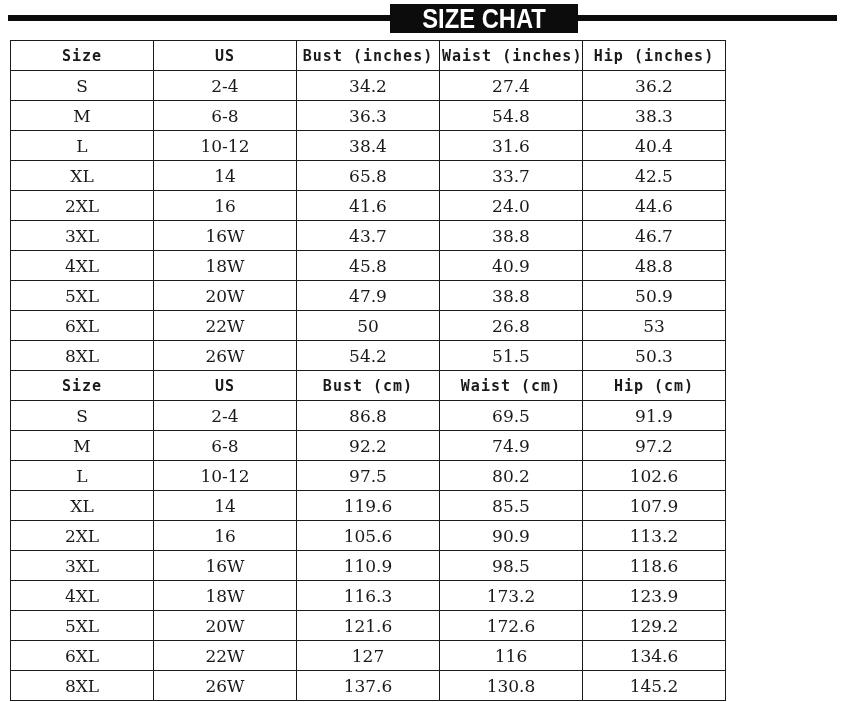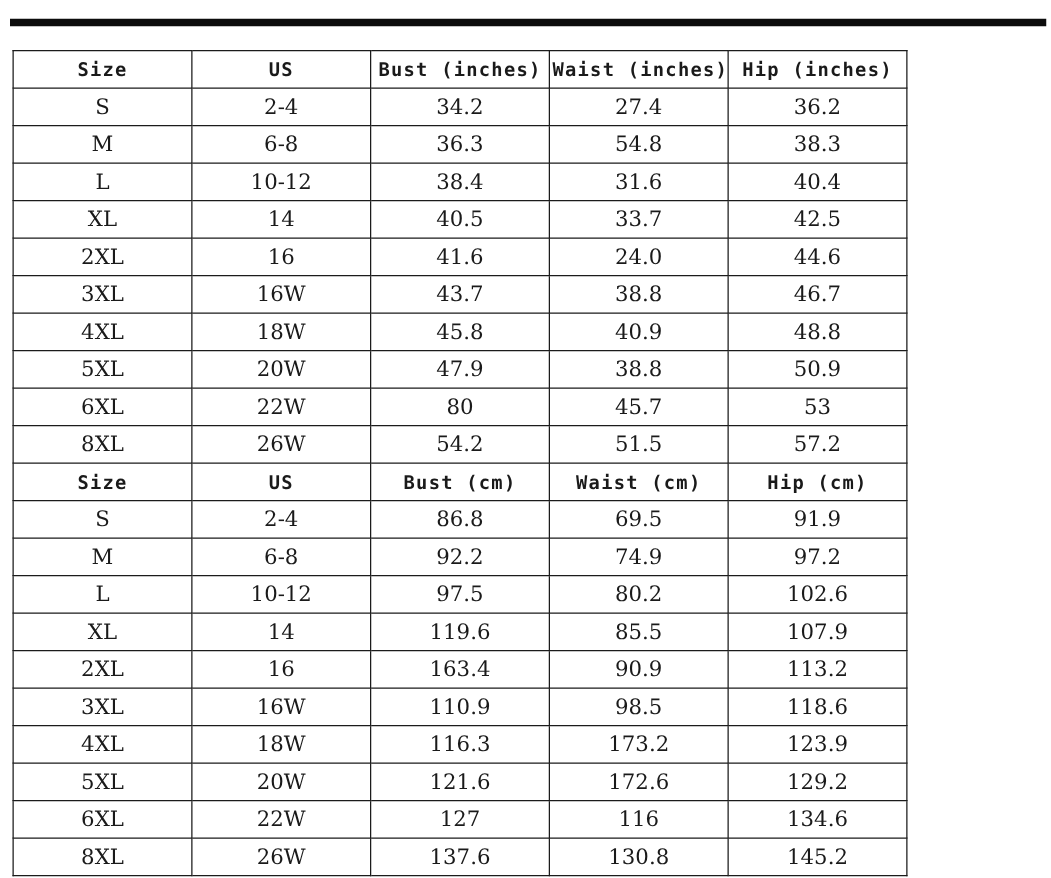--- a/index.html
+++ b/index.html
@@ -71,20 +71,23 @@
   td.cell {
     font-family: "DejaVu Serif", serif;
     font-size: 17px;
   }
 </style>
 </head>
 <body>
 
 <div class="title-wrap">
   <div class="title-line"></div>
+  <div class="title-box">
+    <span class="title-text">SIZE CHAT</span>
+  </div>
 </div>
 
 <table class="size-chart">
   <tbody>
       <tr>
         <td class="hdr">Size</td>
         <td class="hdr">US</td>
         <td class="hdr">Bust (inches)</td>
         <td class="hdr">Waist (inches)</td>
         <td class="hdr">Hip (inches)</td>
@@ -106,21 +109,21 @@
       <tr>
         <td class="cell">L</td>
         <td class="cell">10-12</td>
         <td class="cell">38.4</td>
         <td class="cell">31.6</td>
         <td class="cell">40.4</td>
       </tr>
       <tr>
         <td class="cell">XL</td>
         <td class="cell">14</td>
-        <td class="cell">40.5</td>
+        <td class="cell">65.8</td>
         <td class="cell">33.7</td>
         <td class="cell">42.5</td>
       </tr>
       <tr>
         <td class="cell">2XL</td>
         <td class="cell">16</td>
         <td class="cell">41.6</td>
         <td class="cell">24.0</td>
         <td class="cell">44.6</td>
       </tr>
@@ -141,30 +144,30 @@
       <tr>
         <td class="cell">5XL</td>
         <td class="cell">20W</td>
         <td class="cell">47.9</td>
         <td class="cell">38.8</td>
         <td class="cell">50.9</td>
       </tr>
       <tr>
         <td class="cell">6XL</td>
         <td class="cell">22W</td>
-        <td class="cell">80</td>
-        <td class="cell">45.7</td>
+        <td class="cell">50</td>
+        <td class="cell">26.8</td>
         <td class="cell">53</td>
       </tr>
       <tr>
         <td class="cell">8XL</td>
         <td class="cell">26W</td>
         <td class="cell">54.2</td>
         <td class="cell">51.5</td>
-        <td class="cell">57.2</td>
+        <td class="cell">50.3</td>
       </tr>
       <tr>
         <td class="hdr">Size</td>
         <td class="hdr">US</td>
         <td class="hdr">Bust (cm)</td>
         <td class="hdr">Waist (cm)</td>
         <td class="hdr">Hip (cm)</td>
       </tr>
       <tr>
         <td class="cell">S</td>
@@ -190,21 +193,21 @@
       <tr>
         <td class="cell">XL</td>
         <td class="cell">14</td>
         <td class="cell">119.6</td>
         <td class="cell">85.5</td>
         <td class="cell">107.9</td>
       </tr>
       <tr>
         <td class="cell">2XL</td>
         <td class="cell">16</td>
-        <td class="cell">163.4</td>
+        <td class="cell">105.6</td>
         <td class="cell">90.9</td>
         <td class="cell">113.2</td>
       </tr>
       <tr>
         <td class="cell">3XL</td>
         <td class="cell">16W</td>
         <td class="cell">110.9</td>
         <td class="cell">98.5</td>
         <td class="cell">118.6</td>
       </tr>

